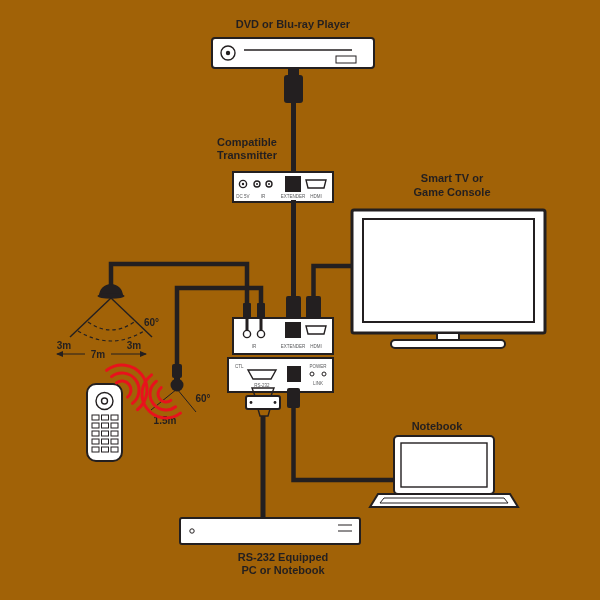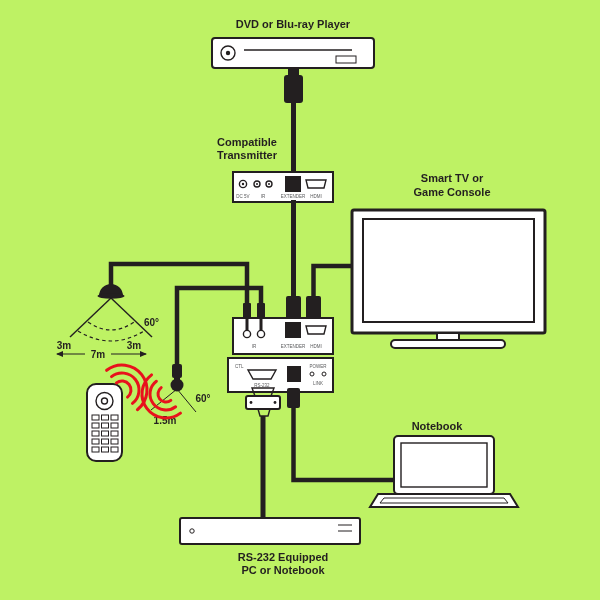--- a/index.html
+++ b/index.html
@@ -1,16 +1,16 @@
 <!DOCTYPE html>
 <html><head>
 <meta charset="utf-8">
 <style>
   html,body{margin:0;padding:0;background:#ffffff;}
-  .canvas{position:relative;width:600px;height:600px;background:#bef264;overflow:hidden;
+  .canvas{position:relative;width:600px;height:600px;background:#a16207;overflow:hidden;
           font-family:"Liberation Sans",sans-serif;text-decoration:underline;}
   svg{display:block;}
   
   .outline{fill:#ffffff;stroke:#231f20;stroke-width:2;}
   .outline3{fill:#ffffff;stroke:#231f20;stroke-width:3;}
   .thin{fill:none;stroke:#231f20;stroke-width:1.4;}
   .hairline{fill:none;stroke:#231f20;stroke-width:1;}
   .dashed{fill:none;stroke:#231f20;stroke-width:1.2;stroke-dasharray:3.5 3;}
   .solid{fill:#231f20;stroke:none;}
   .cable{fill:none;stroke:#231f20;stroke-width:4.5;}

